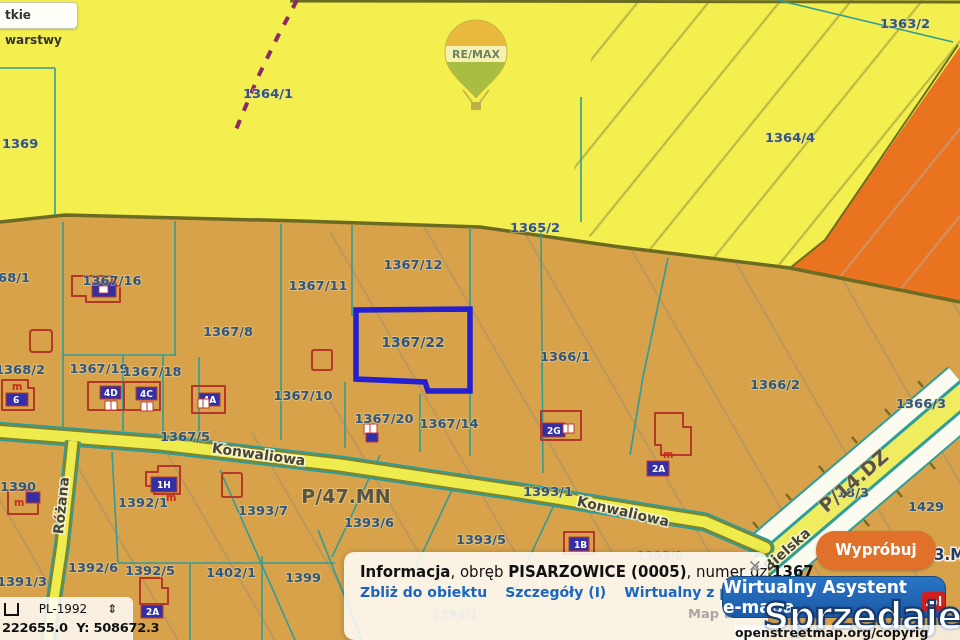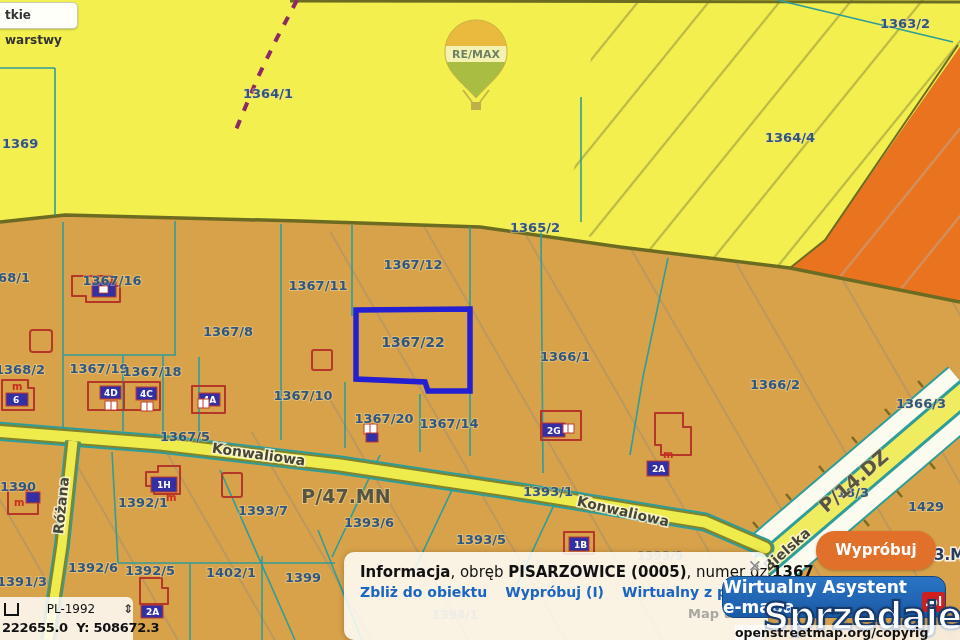--- a/index.html
+++ b/index.html
@@ -16,21 +16,21 @@
   .plate{fill:#342fa5;stroke:#c03a2a;stroke-width:1;}
   .platetxt{fill:#ffffff;font-size:9px;}
   .redline{stroke:#b5372a;stroke-width:2;fill:none;stroke-linejoin:round;}
   .mmark{fill:#cc2a1e;font-size:10px;}
   .overlay{position:absolute;box-sizing:border-box;}
   #chip{left:-6px;top:2px;width:84px;height:27px;background:#fffffa;border:1px solid #c9c9ae;
         border-radius:5px;box-shadow:0 1px 2px rgba(0,0,0,.2);font-size:12px;font-weight:700;color:#333;
         line-height:25px;padding-left:10px;cursor:pointer;}
   #coords{left:0;top:597px;width:133px;height:43px;background:rgba(255,255,255,.84);
           border-top-right-radius:6px;font-size:12px;color:#111;}
-  #coords .row1{display:flex;align-items:center;height:20px;padding:2px 0 0 4px;gap:6px;}
+  #coords .row1{display:flex;align-items:center;height:20px;padding:2px 16px 0 4px;gap:6px;}
   #bracket{width:11px;height:11px;border:2px solid #111;border-top:none;}
   #crsname{font-weight:400;flex:1;text-align:center;}
   #updown{color:#333;font-weight:700;cursor:pointer;}
   #coords .row2{font-weight:700;font-size:13px;padding:1px 2px;white-space:nowrap;letter-spacing:-0.3px;text-align:right;}
   #infopanel{left:344px;top:552px;width:424px;height:88px;background:rgba(255,255,253,.86);
              border-radius:10px;box-shadow:0 1px 6px rgba(0,0,0,.25);padding:8px 14px 6px 16px;
              font-size:13px;color:#555;}
   #infopanel .l2{font-size:15px;color:#111;margin-top:3px;white-space:nowrap;}
   #infopanel .l2 b{font-weight:700;}
   #infopanel .l3{font-size:14px;color:#666;margin-top:3px;}
@@ -304,21 +304,21 @@
   </div>
 </div>
 
 <div id="infopanel" class="overlay">
   <span id="panelclose">✕</span>
   <div class="l2">
     <b>Informacja</b><span>, obręb </span><b>PISARZOWICE (0005)</b><span>, numer dz.</span><b>1367</b>
   </div>
   <div class="l4">
     <a>Zbliż do obiektu</a>
-    <a>Wypróbuj (I)</a>
+    <a>Szczegóły (I)</a>
     <a>Wirtualny z planu</a>
     <span id="plusicon">+</span>
     <span id="innelink">Inne</span>
   </div>
 </div>
 
 <div id="maptiles" class="overlay">Map tiles</div>
 
 <div id="trybtn" class="overlay">Wypróbuj mnie</div>
 

